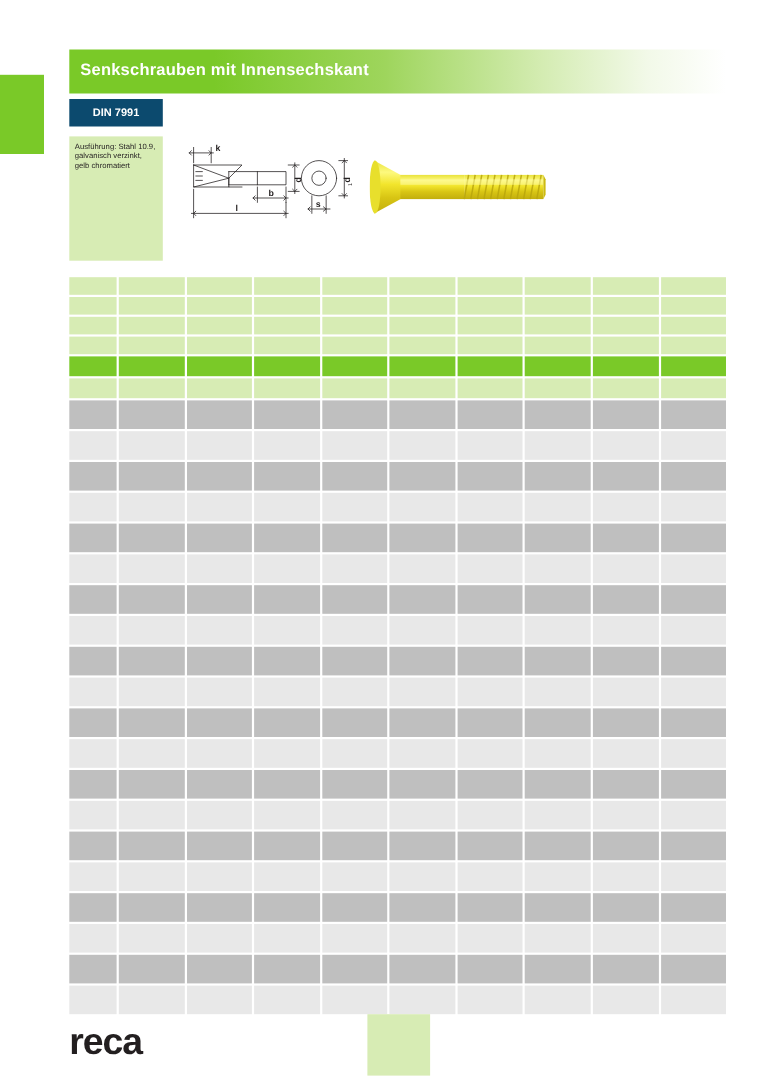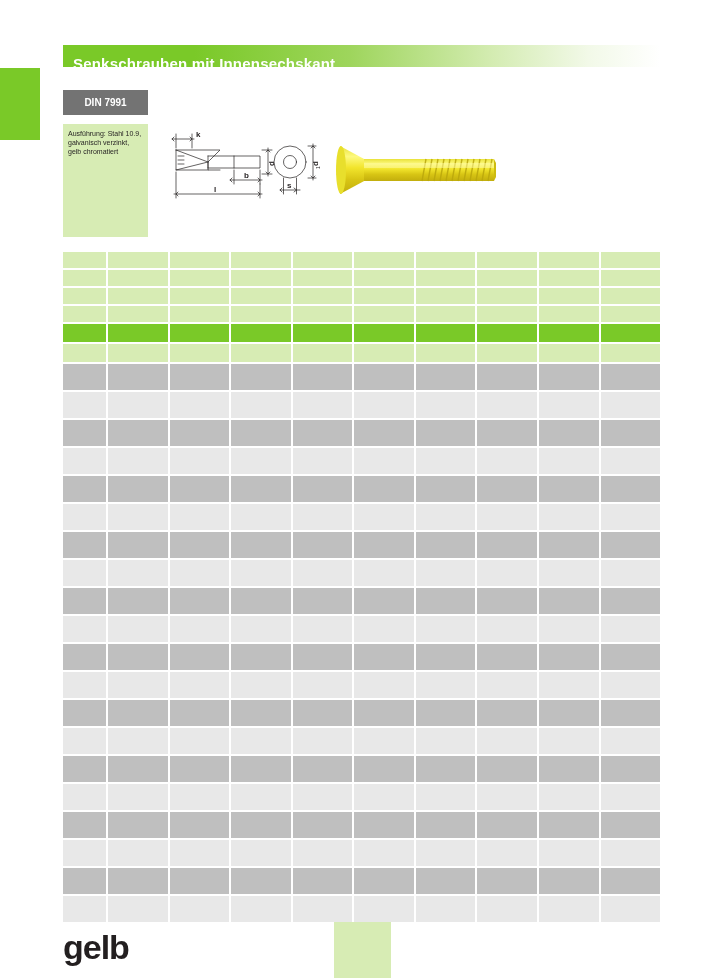--- a/index.html
+++ b/index.html
@@ -13,33 +13,33 @@
   .page{position:absolute;inset:0;}
 
   
   .index-tab{
     position:absolute;left:0;top:68px;width:40px;height:72px;
     background:#7ac928;
   }
 
   
   .banner{
-    position:absolute;left:63px;top:45px;width:597px;height:22px;
+    position:absolute;left:63px;top:45px;width:597px;height:40px;
     background:linear-gradient(to right,#7ac928 0%,#7ac928 22%,#9ed55c 48%,#d4ecb2 72%,#f2f9e8 88%,#ffffff 100%);
   }
   .banner-title{
     position:absolute;left:10px;top:8px;right:8px;
     font-size:15px;font-weight:bold;color:#ffffff;
     letter-spacing:.2px;line-height:22px;white-space:nowrap;overflow:hidden;
   }
 
   
   .norm-box{
     position:absolute;left:63px;top:90px;width:85px;height:25px;
-    background:#737373;
+    background:#0c4a6e;
   }
   .norm-box span{
     display:block;color:#ffffff;font-size:10px;font-weight:bold;
     line-height:25px;text-align:center;white-space:nowrap;overflow:hidden;
   }
 
   
   .desc-panel{
     position:absolute;left:63px;top:124px;width:85px;height:113px;
     background:#d7ecb4;
@@ -546,19 +546,19 @@
           <div class="cell cN"></div>
           <div class="cell cN"></div>
           <div class="cell cN"></div>
           <div class="cell cN"></div>
           <div class="cell cN"></div>
         </div>
       </div>
   </div>
 
   <div class="footer">
-    <div class="reca">gelb</div>
+    <div class="reca">reca</div>
     <div class="footer-swatch">
       <span class="pg"></span>
     </div>
   </div>
 
 </div>
 
 </body></html>

